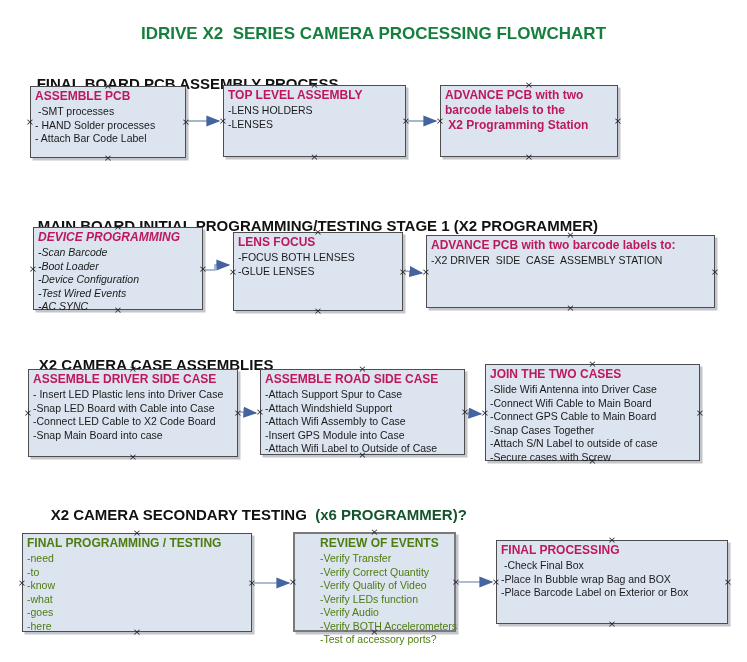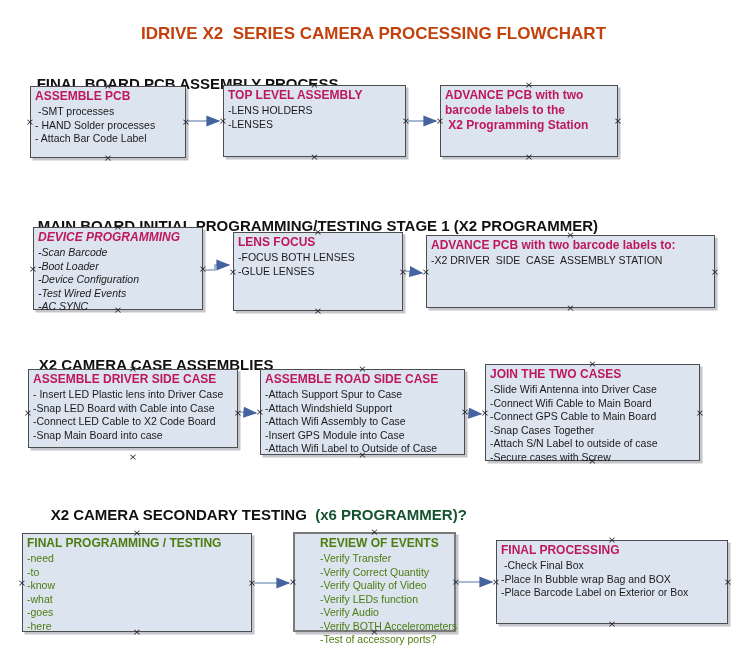--- a/index.html
+++ b/index.html
@@ -2,21 +2,21 @@
 <html><head>
 <meta charset="utf-8">
 <style>
   html,body { margin:0; padding:0; background:#ffffff; }
   #page {
     position:relative; width:747px; height:662px; background:#ffffff;
     font-family:"Liberation Sans", sans-serif; overflow:hidden;
   }
   .doc-title {
     position:absolute; left:0; top:24px; width:747px; text-align:center;
-    font-size:17px; font-weight:bold; color:#c2410c; white-space:pre; z-index:2;
+    font-size:17px; font-weight:bold; color:#15803d; white-space:pre; z-index:2;
   }
   .sec-header {
     position:absolute; font-size:15px; font-weight:bold; color:#111;
     white-space:pre; z-index:2;
   }
   .sec-header .red-part { color:#14532d; }
   .fc-box {
     position:absolute; background:#dce4f0; border:1.5px solid #4d4d4d;
     box-shadow:2.5px 2.5px 0 rgba(145,150,160,0.55);
     padding:2px 2px 0 4px; box-sizing:border-box; overflow:visible; z-index:2;
@@ -98,21 +98,21 @@
     <div class="fc-item">-GLUE LENSES</div>
   </div>
   <div class="fc-box" style="left:426px; top:235px; width:289px; height:73px;">
     <div class="fc-title">ADVANCE PCB with two barcode labels to:</div>
     <div class="fc-item">-X2 DRIVER  SIDE  CASE  ASSEMBLY STATION</div>
   </div>
 
   <div class="sec-header" style="left:22px; top:339px;">
     <span>X2 CAMERA CASE ASSEMBLIES</span>
   </div>
-  <div class="fc-box" style="left:28px; top:369px; width:210px; height:79px;">
+  <div class="fc-box" style="left:28px; top:369px; width:210px; height:88px;">
     <div class="fc-title">ASSEMBLE DRIVER SIDE CASE</div>
     <div class="fc-item">- Insert LED Plastic lens into Driver Case</div>
     <div class="fc-item">-Snap LED Board with Cable into Case</div>
     <div class="fc-item">-Connect LED Cable to X2 Code Board</div>
     <div class="fc-item">-Snap Main Board into case</div>
   </div>
   <div class="fc-box" style="left:260px; top:369px; width:205px; height:86px;">
     <div class="fc-title">ASSEMBLE ROAD SIDE CASE</div>
     <div class="fc-item">-Attach Support Spur to Case</div>
     <div class="fc-item">-Attach Windshield Support</div>

